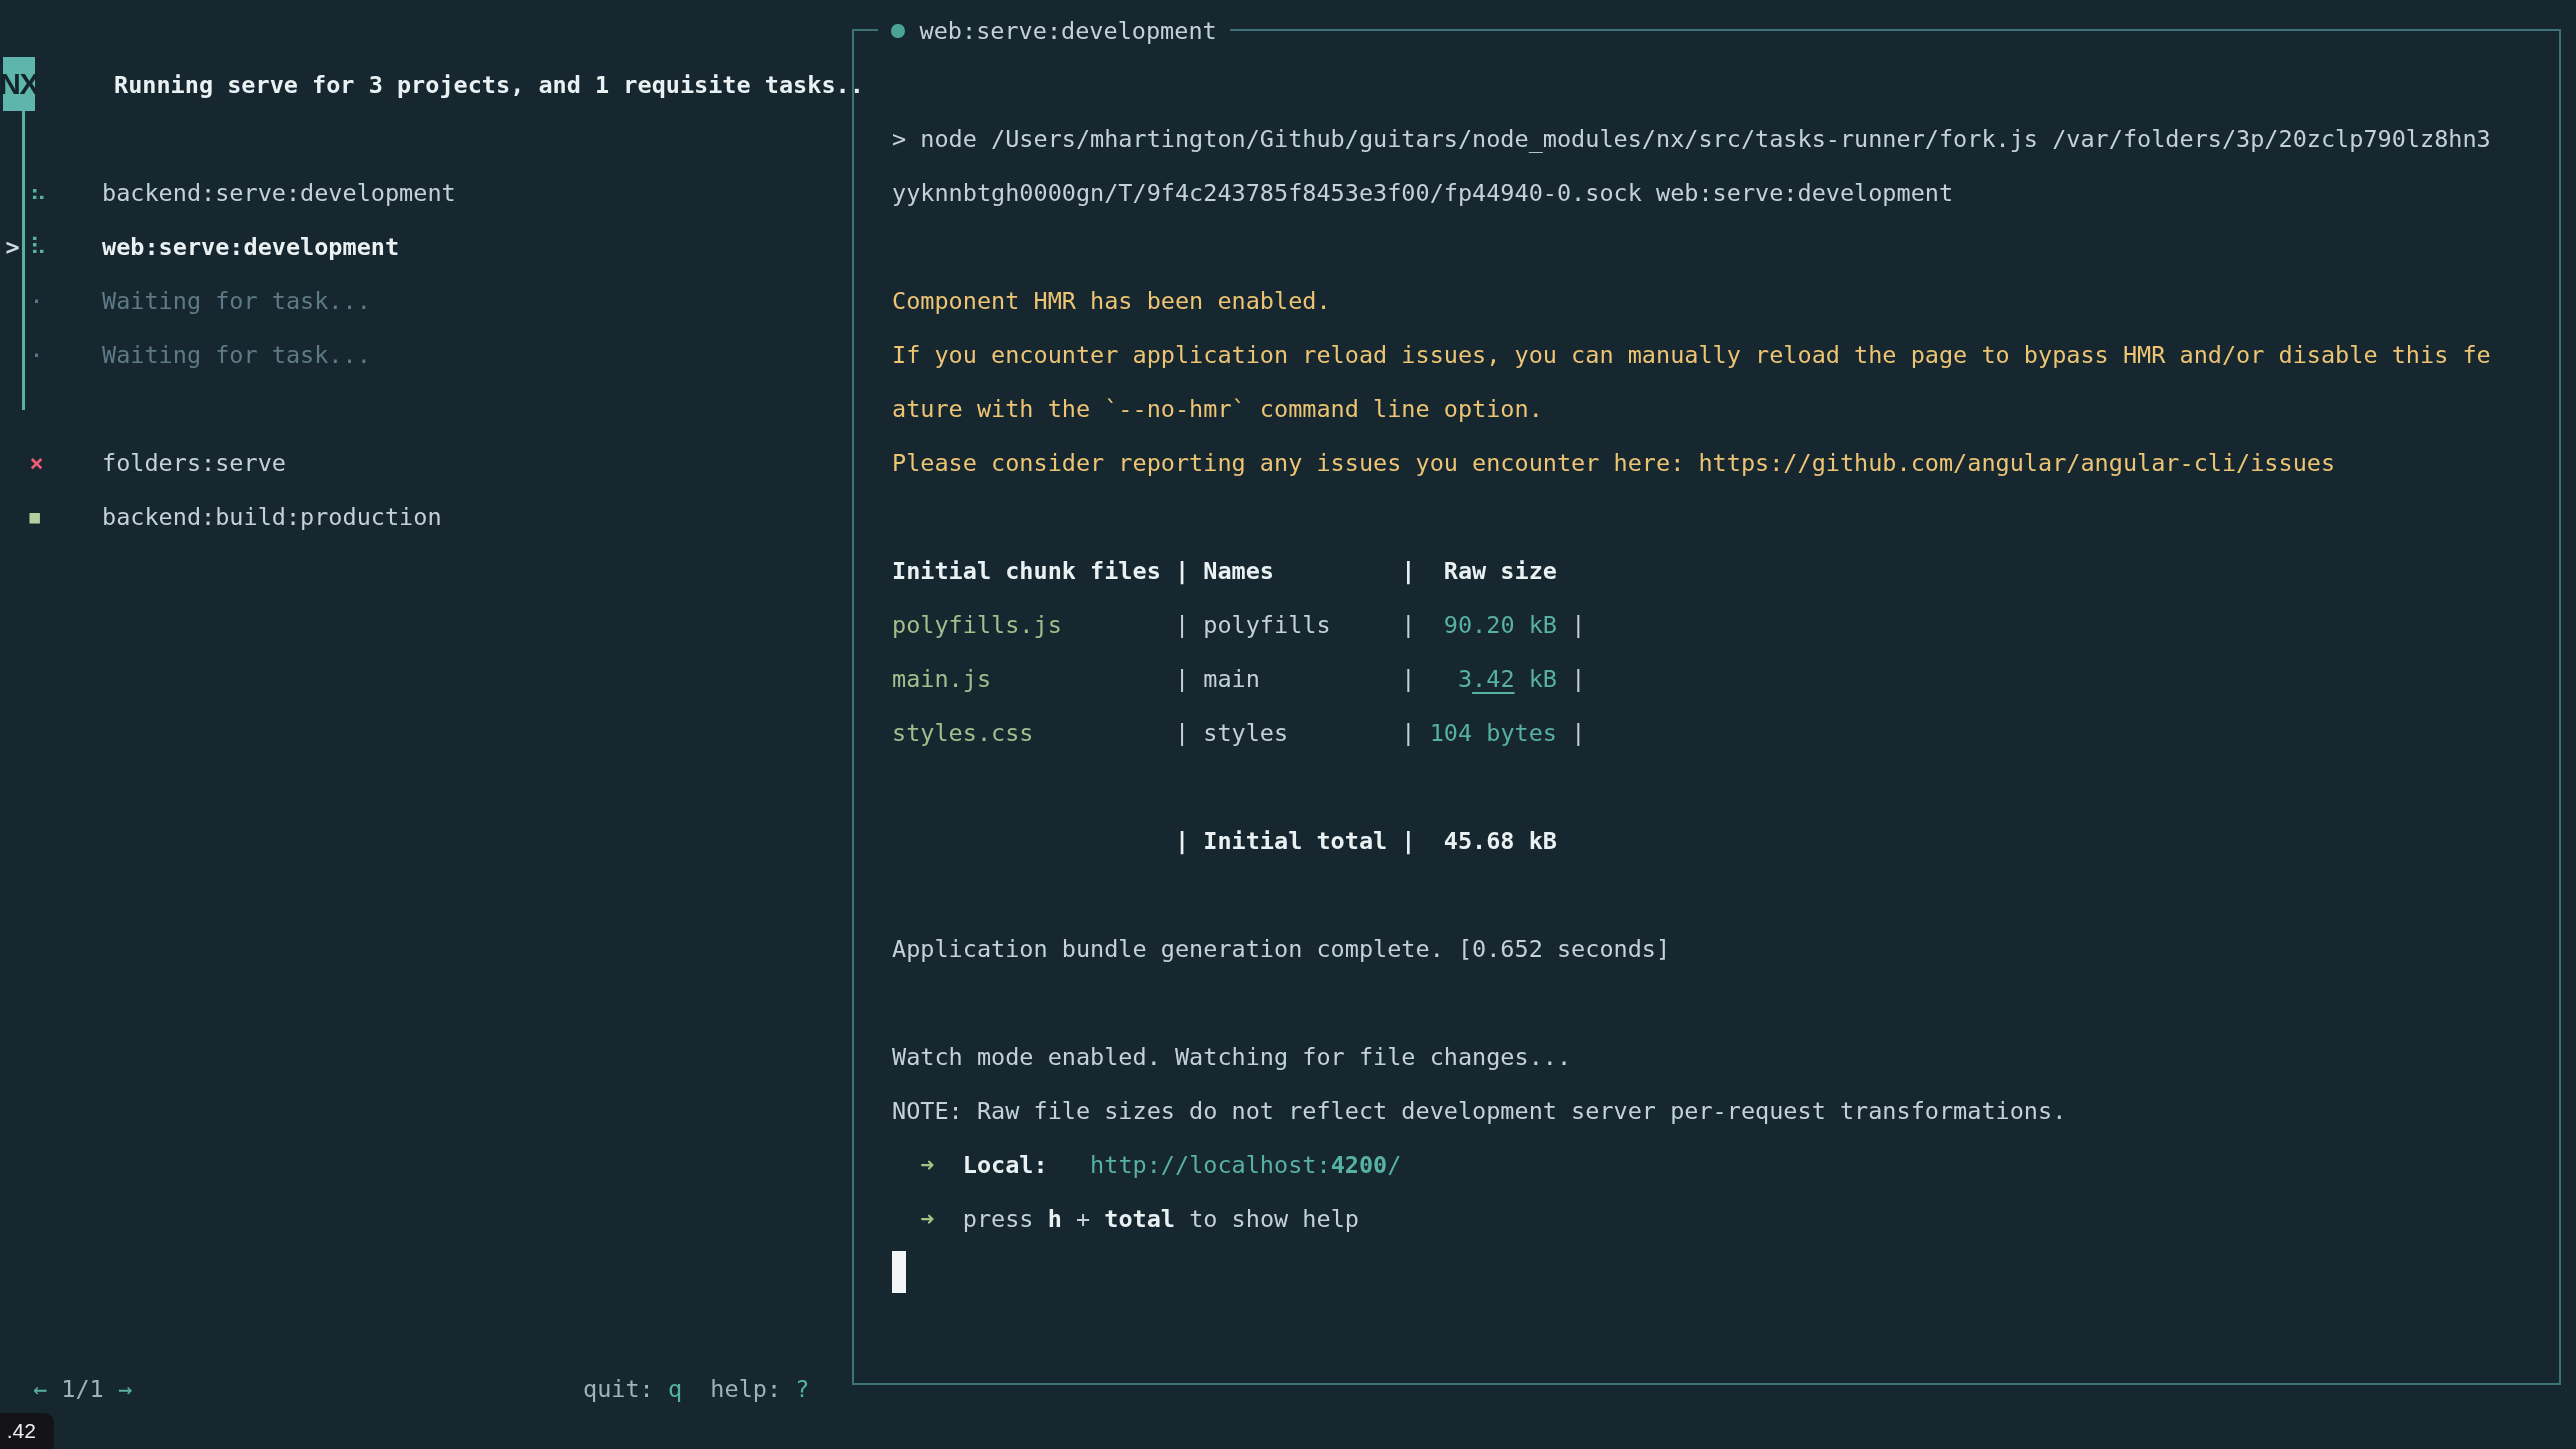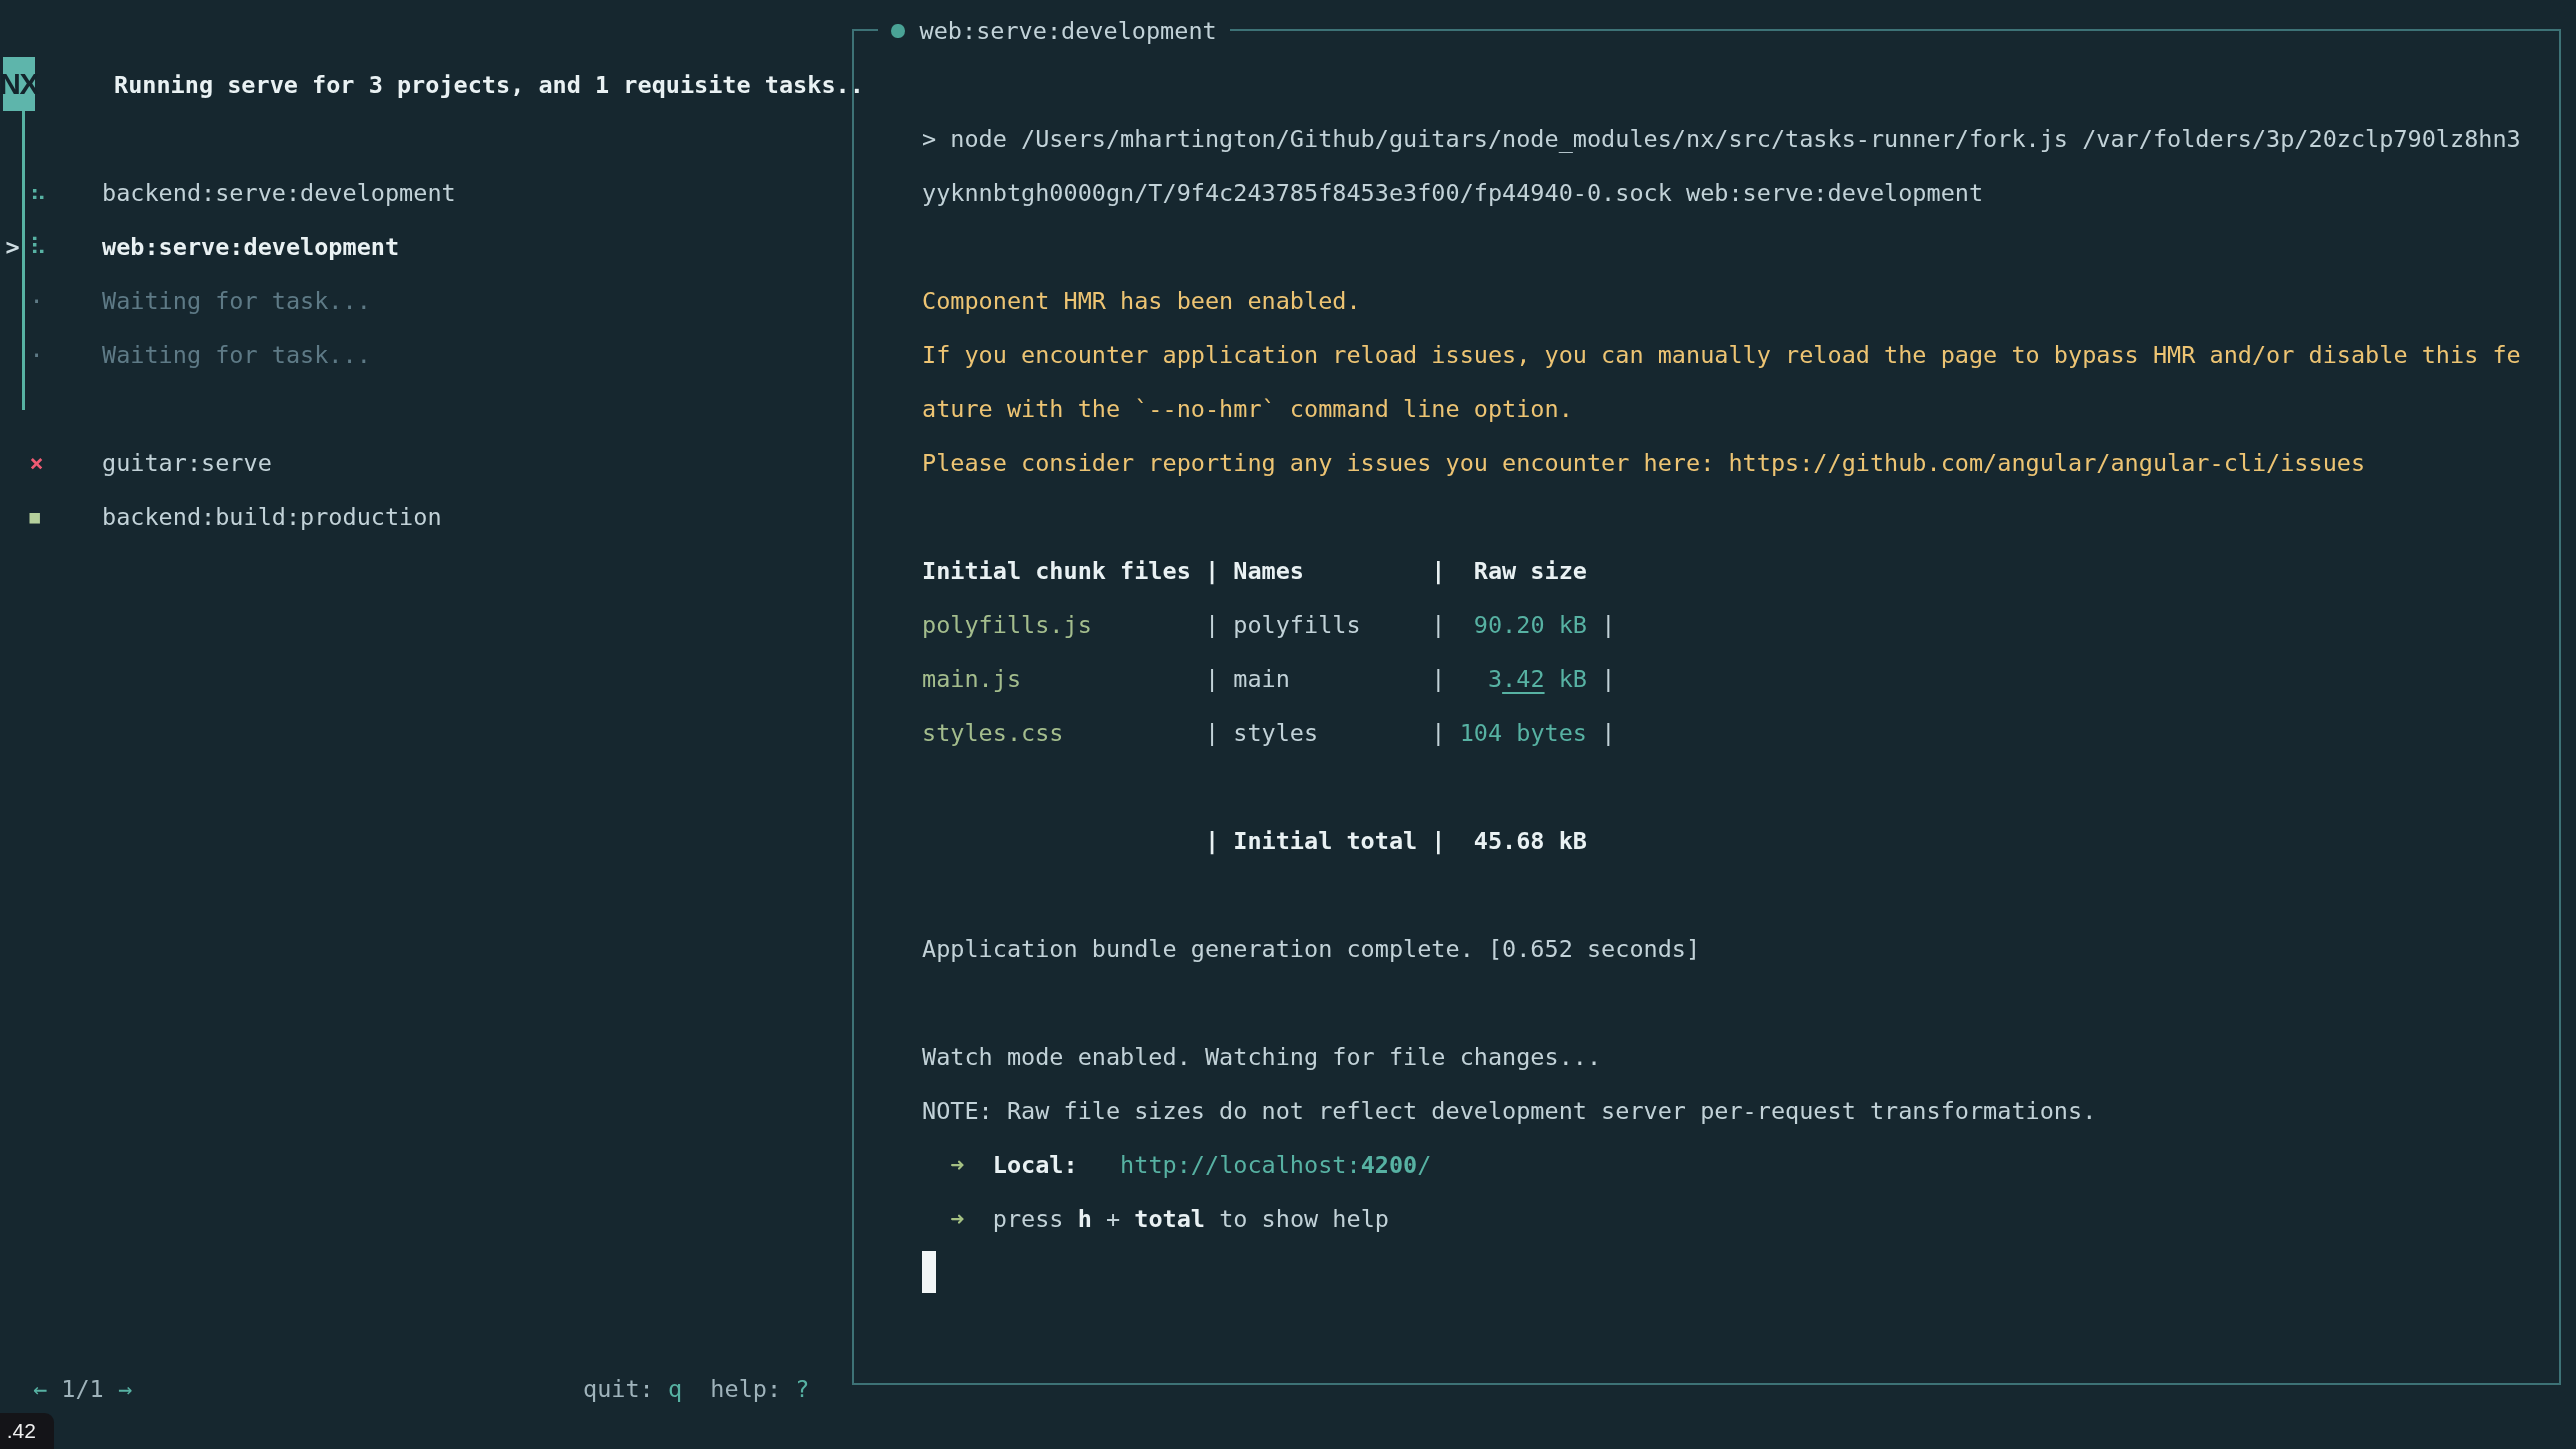--- a/index.html
+++ b/index.html
@@ -61,21 +61,21 @@
   .term-title{
     position:absolute;left:24px;top:-20px;height:40px;
     background:var(--bg);padding:0 13.4px;
     display:flex;align-items:center;white-space:pre;color:var(--default);
   }
   .title-dot{
     width:13.4px;height:14.8px;border-radius:50%;background:#4aa396;
     margin-right:14.8px;flex:0 0 auto;
   }
   .term-content{position:absolute;left:38px;top:81px;right:13.4px;}
-  .term-line{height:54px;line-height:54px;white-space:pre;margin-left:30px;}
+  .term-line{height:54px;line-height:54px;white-space:pre;}
   
   .s-d{color:var(--default);}
   .s-m{color:var(--muted);}
   .s-y{color:var(--yellow);}
   .s-b{color:var(--bright);font-weight:bold;}
   .s-t{color:var(--accent);}
   .s-tb{color:var(--accent);font-weight:bold;}
   .s-tu{color:var(--accent);text-decoration:underline;text-underline-offset:5.4px;}
   .s-g{color:var(--arrowGreen);}
   .s-f{color:var(--fileGreen);}
@@ -90,21 +90,21 @@
 <div class="sidebar">
   <div class="nx-logo">NX</div>
   <div class="trunk-line"></div>
   <div class="sidebar-header">Running serve for 3 projects, and 1 requisite tasks..</div>
   <div class="task-list" id="task-list">
       <div class="task-row"><span class="task-icon ic-run">⠦</span><span class="task-label lb-run">backend:serve:development</span></div>
       <div class="task-row"><span class="task-marker">&gt;</span><span class="task-icon ic-run">⠧</span><span class="task-label lb-selected">web:serve:development</span></div>
       <div class="task-row"><span class="task-icon ic-wait">·</span><span class="task-label lb-wait">Waiting for task...</span></div>
       <div class="task-row"><span class="task-icon ic-wait">·</span><span class="task-label lb-wait">Waiting for task...</span></div>
       <div class="task-spacer"></div>
-      <div class="task-row"><span class="task-icon ic-fail">×</span><span class="task-label lb-run">guitar:serve</span></div>
+      <div class="task-row"><span class="task-icon ic-fail">×</span><span class="task-label lb-run">folders:serve</span></div>
       <div class="task-row"><span class="task-icon ic-ok">■</span><span class="task-label lb-run">backend:build:production</span></div>
     </div>
   <div class="pagination" id="pagination"><span class="s-t">← </span><span class="s-m">1/1</span><span class="s-t"> →</span></div>
   <div class="hints" id="hints"><span class="s-m">quit: </span><span class="s-t">q</span><span class="s-m">  help: </span><span class="s-t">?</span></div>
 </div>
 
 <div class="overlay-badge">.42</div>
 
 <div class="term-box">
   <div class="term-title">

